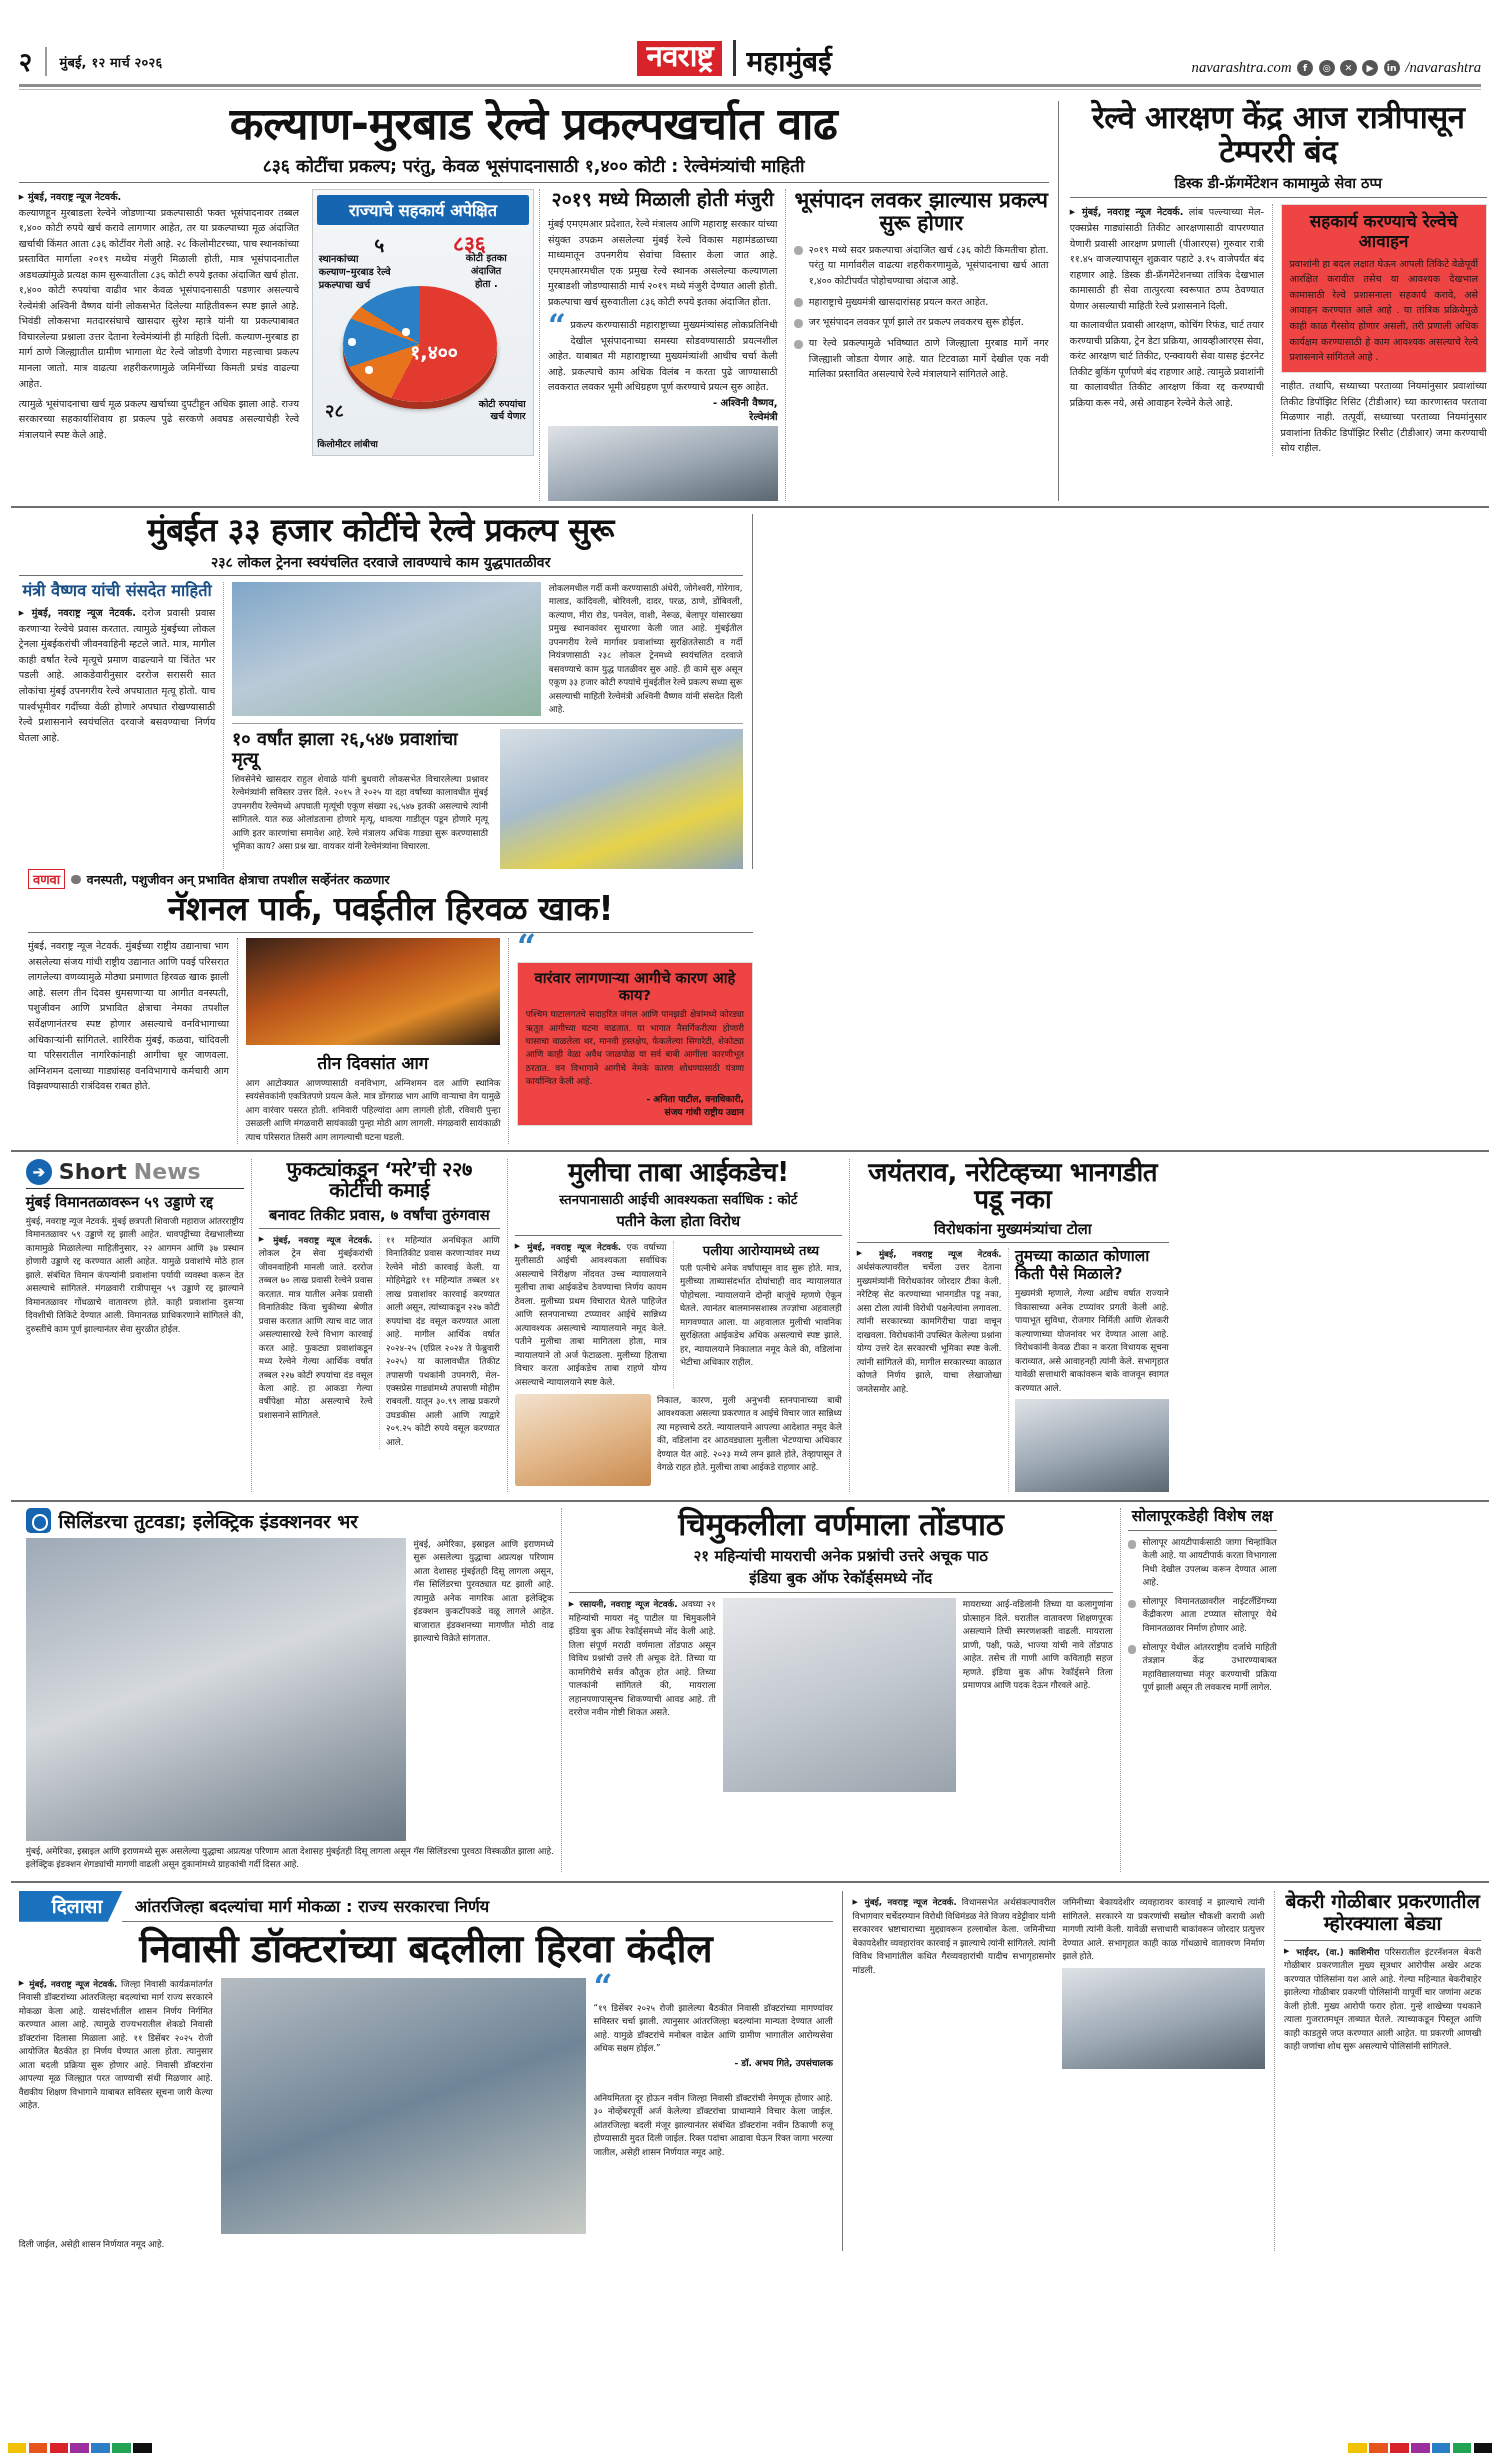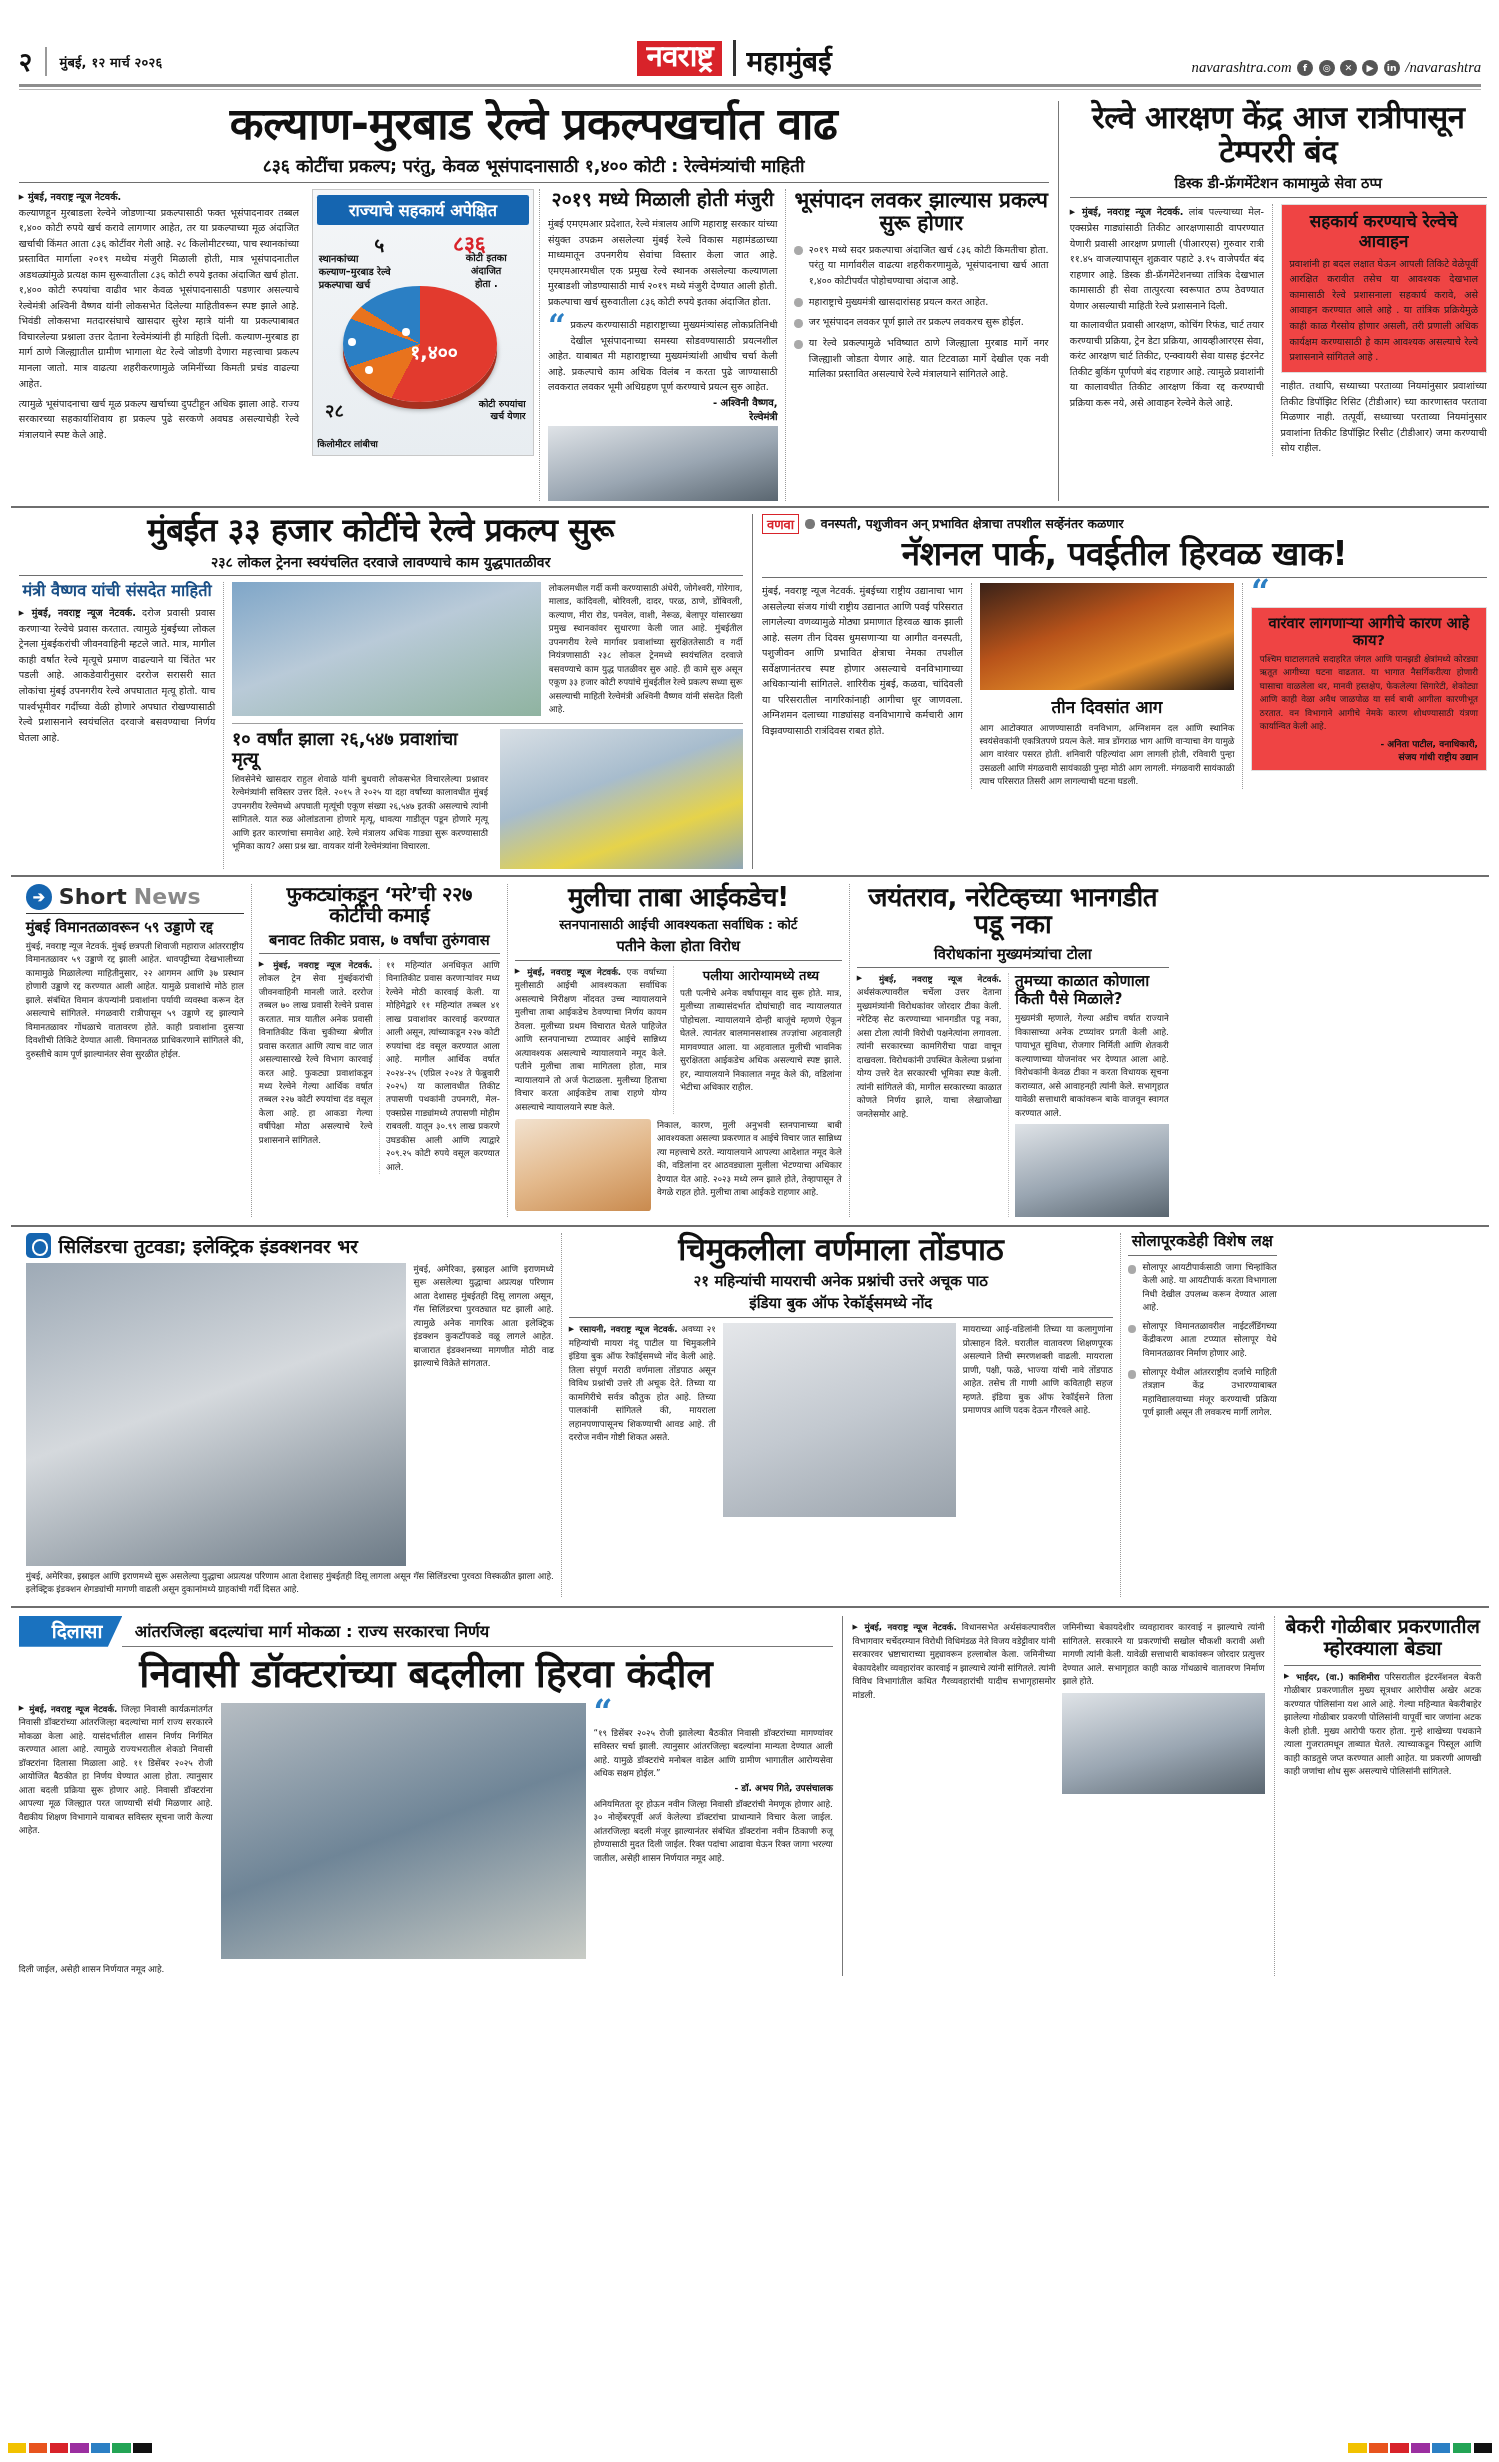--- a/index.html
+++ b/index.html
@@ -105,21 +105,21 @@
                         background: #a9a9a9; border-radius: 50%; }
 
   .s1r-h { font-size: 31px; text-align: center; line-height: 1.08; }
   .s1r-sub { font-family: "DejaVu Sans", sans-serif; font-weight: 700; font-size: 14.4px;
              text-align: center; padding: 4.7px 0 5.4px; border-bottom: 1.6px solid #6e6e6e; margin-bottom: 6.2px; }
   .shade-box { background: #ef4444; border: 0.8px solid #ddd; padding: 7px 7.8px; }
   .shade-head { font-family: "DejaVu Sans", sans-serif; font-weight: 700; font-size: 17px;
                 text-align: center; line-height: 1.14; margin-bottom: 4.7px; }
 
   
-  .sec2 { display: flex; padding: 6.2px 7.8px 0; margin-top: 4.7px; border-top: 2.3px solid #6e6e6e; }
+  .sec2 { display: flex; padding: 6.2px 7.8px 0; margin-top: 4.7px; border-top: 2.3px solid #6e6e6e; flex-direction: column; }
   .s2-left { width: 734px; padding-right: 9.3px; border-right: 1.6px solid #777; }
   .s2-right { width: 734px; padding-left: 9.3px; }
 
   .h2-main { font-size: 32px; text-align: center; }
   .h2-sub { font-family: "DejaVu Sans", sans-serif; font-weight: 700; font-size: 14px;
             text-align: center; padding: 3.9px 0 4.7px; border-bottom: 1.6px solid #6e6e6e; }
 
   .tagbar { display: flex; align-items: center; gap: 6.2px; font-family: "DejaVu Sans", sans-serif;
             font-weight: 700; font-size: 12.4px; margin-bottom: 3.1px; }
   .tag-red { color: #d8232a; border: 1.6px solid #d8232a; padding: 0 3.9px; font-size: 13px; }
@@ -477,21 +477,21 @@
           <p class="body-txt tiny-txt">
             <span class="arrow byline">मुंबई, नवराष्ट्र न्यूज नेटवर्क.</span>
             <span>जिल्हा निवासी कार्यक्रमांतर्गत निवासी डॉक्टरांच्या आंतरजिल्हा बदल्यांचा मार्ग राज्य सरकारने मोकळा केला आहे. यासंदर्भातील शासन निर्णय निर्गमित करण्यात आला आहे. त्यामुळे राज्यभरातील शेकडो निवासी डॉक्टरांना दिलासा मिळाला आहे. ११ डिसेंबर २०२५ रोजी आयोजित बैठकीत हा निर्णय घेण्यात आला होता. त्यानुसार आता बदली प्रक्रिया सुरू होणार आहे. निवासी डॉक्टरांना आपल्या मूळ जिल्ह्यात परत जाण्याची संधी मिळणार आहे. वैद्यकीय शिक्षण विभागाने याबाबत सविस्तर सूचना जारी केल्या आहेत.</span>
           </p>
         </div>
         <div class="photo imgbox-hosp" style="width:365px;height:256px"></div>
         <div style="flex:1">
           <span class="bigq">“</span>
           <p class="body-txt tiny-txt">“१९ डिसेंबर २०२५ रोजी झालेल्या बैठकीत निवासी डॉक्टरांच्या मागण्यांवर सविस्तर चर्चा झाली. त्यानुसार आंतरजिल्हा बदल्यांना मान्यता देण्यात आली आहे. यामुळे डॉक्टरांचे मनोबल वाढेल आणि ग्रामीण भागातील आरोग्यसेवा अधिक सक्षम होईल.”</p>
           <div class="attrib" style="font-size:9px">- डॉ. अभय गिते, उपसंचालक</div>
-          <p class="body-txt tiny-txt" style="margin-top:4px">अनियमितता दूर होऊन नवीन जिल्हा निवासी डॉक्टरांची नेमणूक होणार आहे. ३० नोव्हेंबरपूर्वी अर्ज केलेल्या डॉक्टरांचा प्राधान्याने विचार केला जाईल. आंतरजिल्हा बदली मंजूर झाल्यानंतर संबंधित डॉक्टरांना नवीन ठिकाणी रुजू होण्यासाठी मुदत दिली जाईल. रिक्त पदांचा आढावा घेऊन रिक्त जागा भरल्या जातील, असेही शासन निर्णयात नमूद आहे.</p>
+          <p class="body-txt tiny-txt" style="margin-top:23px">अनियमितता दूर होऊन नवीन जिल्हा निवासी डॉक्टरांची नेमणूक होणार आहे. ३० नोव्हेंबरपूर्वी अर्ज केलेल्या डॉक्टरांचा प्राधान्याने विचार केला जाईल. आंतरजिल्हा बदली मंजूर झाल्यानंतर संबंधित डॉक्टरांना नवीन ठिकाणी रुजू होण्यासाठी मुदत दिली जाईल. रिक्त पदांचा आढावा घेऊन रिक्त जागा भरल्या जातील, असेही शासन निर्णयात नमूद आहे.</p>
         </div>
       </div>
       <p class="body-txt tiny-txt" style="margin-top:3.9px">दिली जाईल, असेही शासन निर्णयात नमूद आहे.</p>
     </div>
 
     <div style="width:435px;padding:0 9.3px;border-right:0.8px dotted #999">
       <div style="display:flex;margin-top:5.4px;gap:7px">
         <div style="width:203px">
           <p class="body-txt tiny-txt">
             <span class="arrow byline">मुंबई, नवराष्ट्र न्यूज नेटवर्क.</span>

